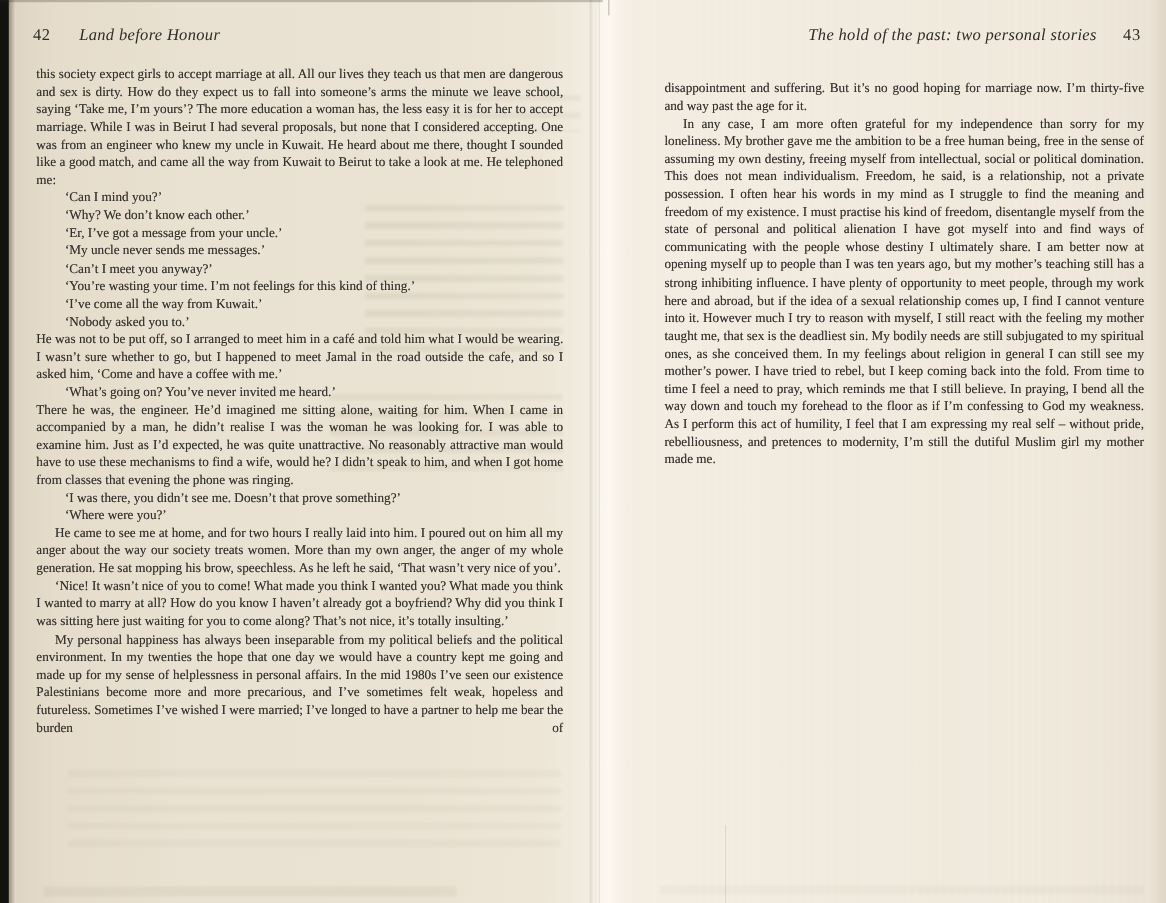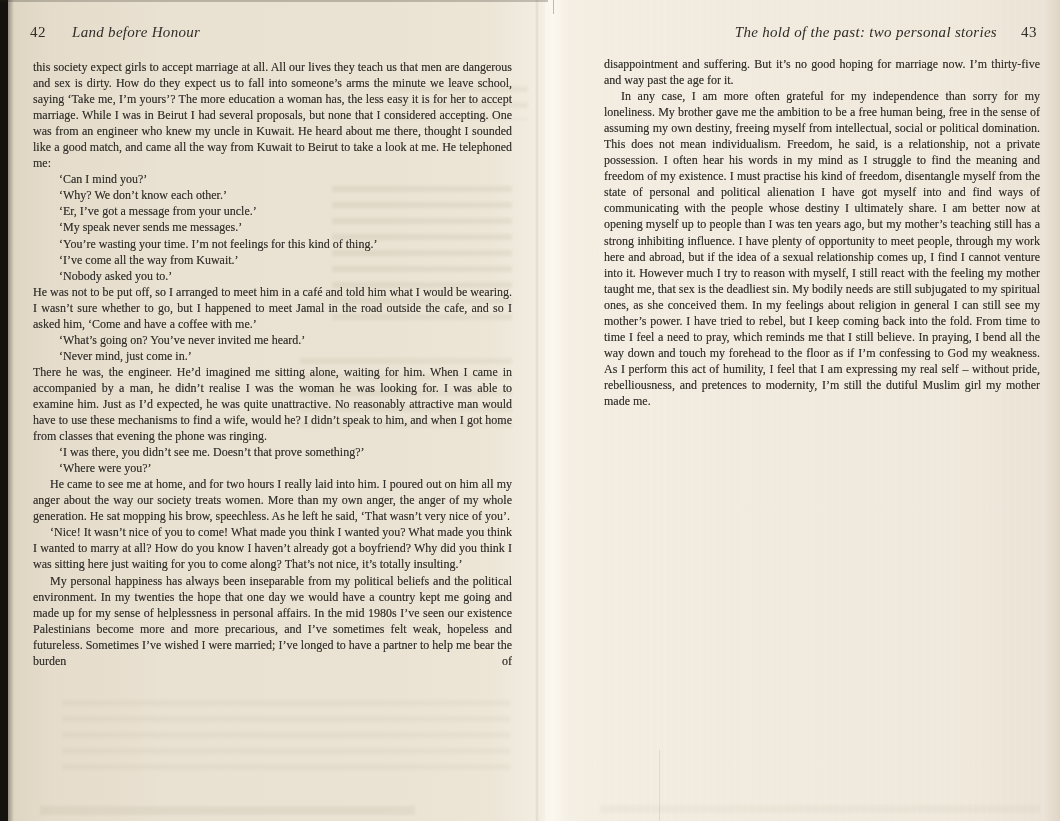--- a/index.html
+++ b/index.html
@@ -35,21 +35,21 @@
   .head-left{left:30px;}
   .head-right{right:23px;}
   .folio{font-style:normal;letter-spacing:.5px;}
   .rh-title{font-style:italic;letter-spacing:.3px;}
   .head-left .rh-title{margin-left:26px;}
   .head-right .folio{margin-left:24px;}
   
   .body{position:absolute;color:#34322d;font-size:12px;line-height:16.05px;
     text-align:justify;text-shadow:0 0 .4px rgba(52,50,45,.55);}
   .body-left{left:33px;top:59px;width:479px;}
-  .body-right{left:604px;top:56px;width:436px;}
+  .body-right{left:604px;top:72px;width:436px;}
   .body p{margin:0;}
   .flush{text-indent:0;}
   .indent{text-indent:17px;}
   .dialogue{text-indent:26px;}
   .spread-last{text-align-last:justify;}
   
   .ghost{position:absolute;filter:blur(1.6px);opacity:.55;pointer-events:none;
     background:repeating-linear-gradient(180deg,rgba(104,99,68,.15) 0 6px,rgba(104,99,68,0) 6px 16px);}
   .ghost-line{position:absolute;filter:blur(1.4px);pointer-events:none;background:rgba(104,99,68,.14);}
 </style>
@@ -84,27 +84,27 @@
   </div>
   <div class="head head-right">
     <span class="rh-title">The hold of the past: two personal stories</span><span class="folio">43</span>
   </div>
 
   <div class="body body-left">
       <p class="flush">this society expect girls to accept marriage at all. All our lives they teach us that men are dangerous and sex is dirty. How do they expect us to fall into someone’s arms the minute we leave school, saying ‘Take me, I’m yours’? The more education a woman has, the less easy it is for her to accept marriage. While I was in Beirut I had several proposals, but none that I considered accepting. One was from an engineer who knew my uncle in Kuwait. He heard about me there, thought I sounded like a good match, and came all the way from Kuwait to Beirut to take a look at me. He telephoned me:</p>
       <p class="dialogue">‘Can I mind you?’</p>
       <p class="dialogue">‘Why? We don’t know each other.’</p>
       <p class="dialogue">‘Er, I’ve got a message from your uncle.’</p>
-      <p class="dialogue">‘My speak never sends me messages.’</p>
+      <p class="dialogue">‘My uncle never sends me messages.’</p>
+      <p class="dialogue">‘Can’t I meet you anyway?’</p>
       <p class="dialogue">‘You’re wasting your time. I’m not feelings for this kind of thing.’</p>
       <p class="dialogue">‘I’ve come all the way from Kuwait.’</p>
       <p class="dialogue">‘Nobody asked you to.’</p>
       <p class="flush">He was not to be put off, so I arranged to meet him in a café and told him what I would be wearing. I wasn’t sure whether to go, but I happened to meet Jamal in the road outside the cafe, and so I asked him, ‘Come and have a coffee with me.’</p>
       <p class="dialogue">‘What’s going on? You’ve never invited me heard.’</p>
-      <p class="dialogue">‘Never mind, just come in.’</p>
       <p class="flush">There he was, the engineer. He’d imagined me sitting alone, waiting for him. When I came in accompanied by a man, he didn’t realise I was the woman he was looking for. I was able to examine him. Just as I’d expected, he was quite unattractive. No reasonably attractive man would have to use these mechanisms to find a wife, would he? I didn’t speak to him, and when I got home from classes that evening the phone was ringing.</p>
       <p class="dialogue">‘I was there, you didn’t see me. Doesn’t that prove something?’</p>
       <p class="dialogue">‘Where were you?’</p>
       <p class="indent">He came to see me at home, and for two hours I really laid into him. I poured out on him all my anger about the way our society treats women. More than my own anger, the anger of my whole generation. He sat mopping his brow, speechless. As he left he said, ‘That wasn’t very nice of you’.</p>
       <p class="indent">‘Nice! It wasn’t nice of you to come! What made you think I wanted you? What made you think I wanted to marry at all? How do you know I haven’t already got a boyfriend? Why did you think I was sitting here just waiting for you to come along? That’s not nice, it’s totally insulting.’</p>
       <p class="indent spread-last">My personal happiness has always been inseparable from my political beliefs and the political environment. In my twenties the hope that one day we would have a country kept me going and made up for my sense of helplessness in personal affairs. In the mid 1980s I’ve seen our existence Palestinians become more and more precarious, and I’ve sometimes felt weak, hopeless and futureless. Sometimes I’ve wished I were married; I’ve longed to have a partner to help me bear the burden of</p>
     </div>
   <div class="body body-right">
       <p class="flush">disappointment and suffering. But it’s no good hoping for marriage now. I’m thirty-five and way past the age for it.</p>
       <p class="indent">In any case, I am more often grateful for my independence than sorry for my loneliness. My brother gave me the ambition to be a free human being, free in the sense of assuming my own destiny, freeing myself from intellectual, social or political domination. This does not mean individualism. Freedom, he said, is a relationship, not a private possession. I often hear his words in my mind as I struggle to find the meaning and freedom of my existence. I must practise his kind of freedom, disentangle myself from the state of personal and political alienation I have got myself into and find ways of communicating with the people whose destiny I ultimately share. I am better now at opening myself up to people than I was ten years ago, but my mother’s teaching still has a strong inhibiting influence. I have plenty of opportunity to meet people, through my work here and abroad, but if the idea of a sexual relationship comes up, I find I cannot venture into it. However much I try to reason with myself, I still react with the feeling my mother taught me, that sex is the deadliest sin. My bodily needs are still subjugated to my spiritual ones, as she conceived them. In my feelings about religion in general I can still see my mother’s power. I have tried to rebel, but I keep coming back into the fold. From time to time I feel a need to pray, which reminds me that I still believe. In praying, I bend all the way down and touch my forehead to the floor as if I’m confessing to God my weakness. As I perform this act of humility, I feel that I am expressing my real self – without pride, rebelliousness, and pretences to modernity, I’m still the dutiful Muslim girl my mother made me.</p>

